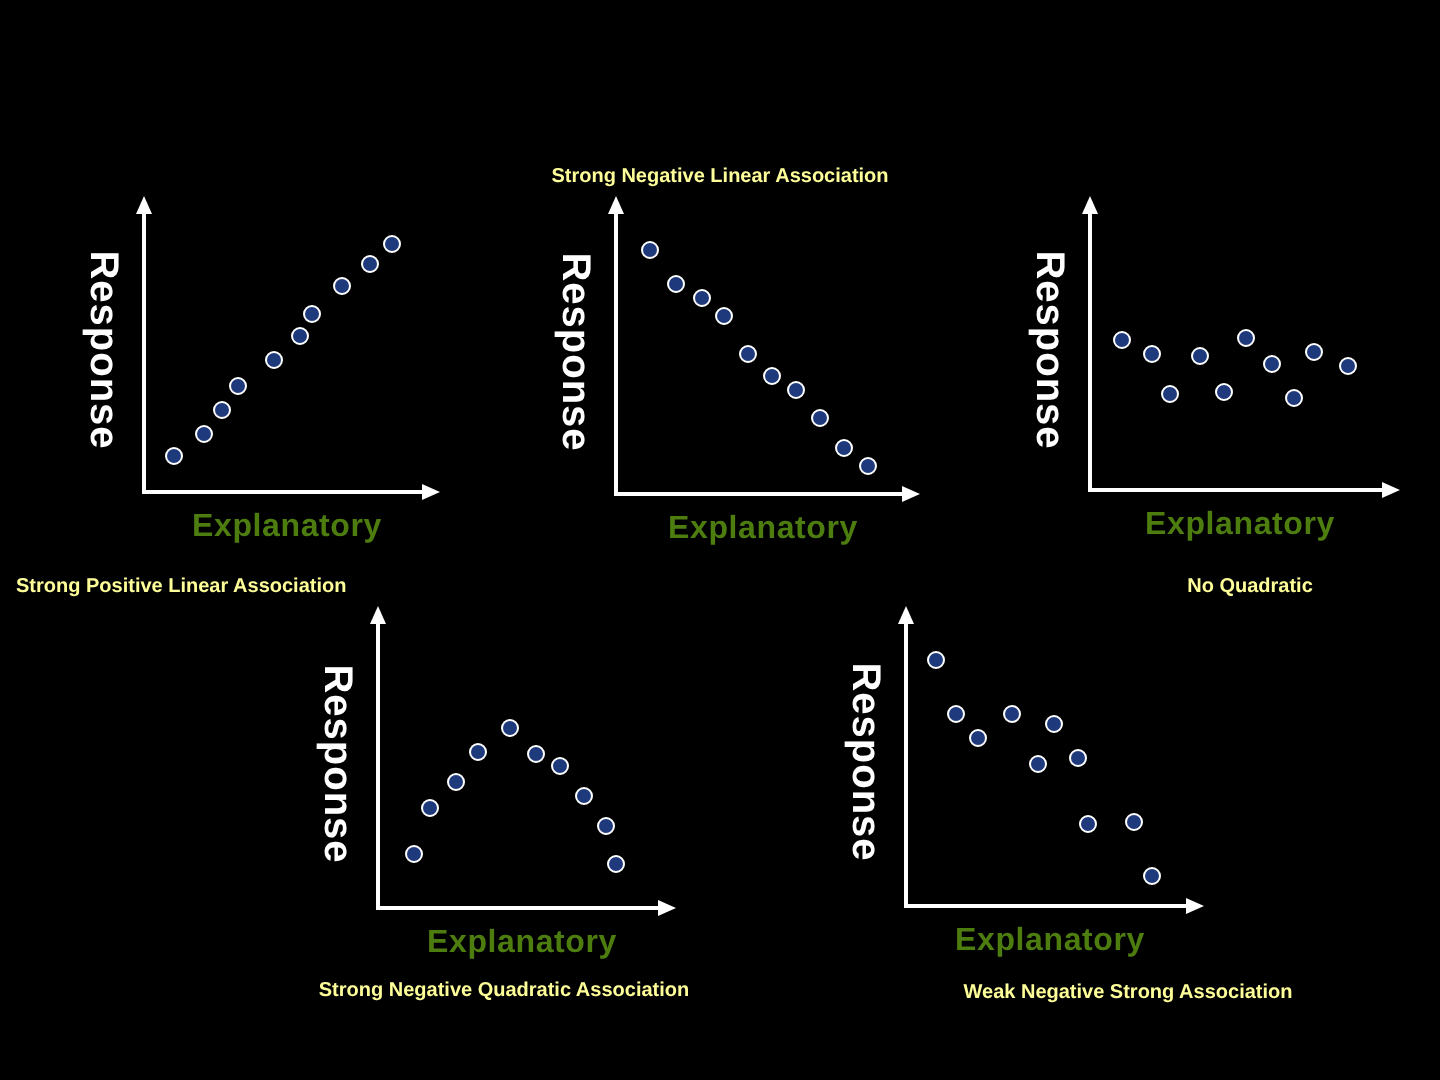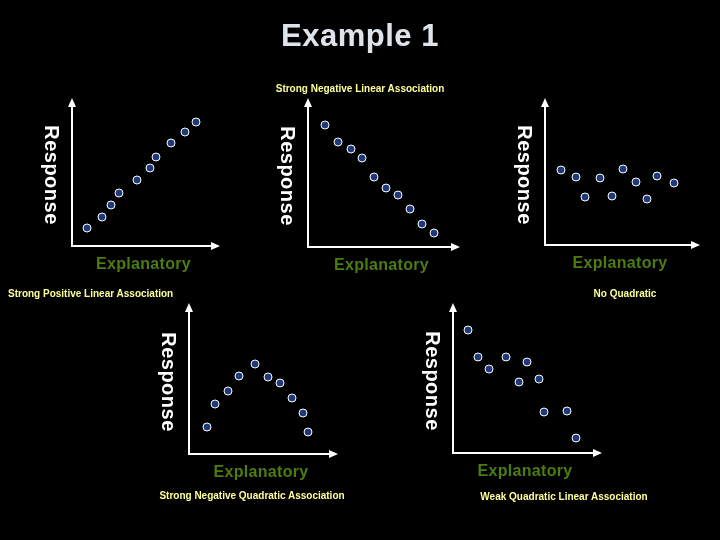--- a/index.html
+++ b/index.html
@@ -59,21 +59,20 @@
     background:var(--point-fill,#1E3A7C);
     border:1.5px solid var(--point-ring,#fff);
     transform:translate(-50%,-50%);
   }
 </style>
 </head>
 <body>
 
 <div id="slide">
 
-  <div class="title">Example 1</div>
 
   <div class="caption caption-top">Strong Negative Linear Association</div>
 
   <div class="plot plot-0">
     <div class="axis-y"></div>
     <div class="axis-x"></div>
     <div class="ylabel">Response</div>
     <div class="xlabel">Explanatory</div>
     <div class="dots">
         <div class="dot" style="left: 10.5%; top: 87.3%;"></div>
@@ -162,15 +161,15 @@
         <div class="dot" style="left: 45.8%; top: 50.7%;"></div>
         <div class="dot" style="left: 51.4%; top: 36.8%;"></div>
         <div class="dot" style="left: 59.7%; top: 48.6%;"></div>
         <div class="dot" style="left: 63.2%; top: 71.5%;"></div>
         <div class="dot" style="left: 79.2%; top: 70.8%;"></div>
         <div class="dot" style="left: 85.4%; top: 89.6%;"></div>
       </div>
   </div>
 
   <div class="caption caption-bottom-left">Strong Negative Quadratic Association</div>
-  <div class="caption caption-bottom-right">Weak Quadratic Linear Association</div>
+  <div class="caption caption-bottom-right">Weak Negative Strong Association</div>
 
 </div>
 
 </body></html>

